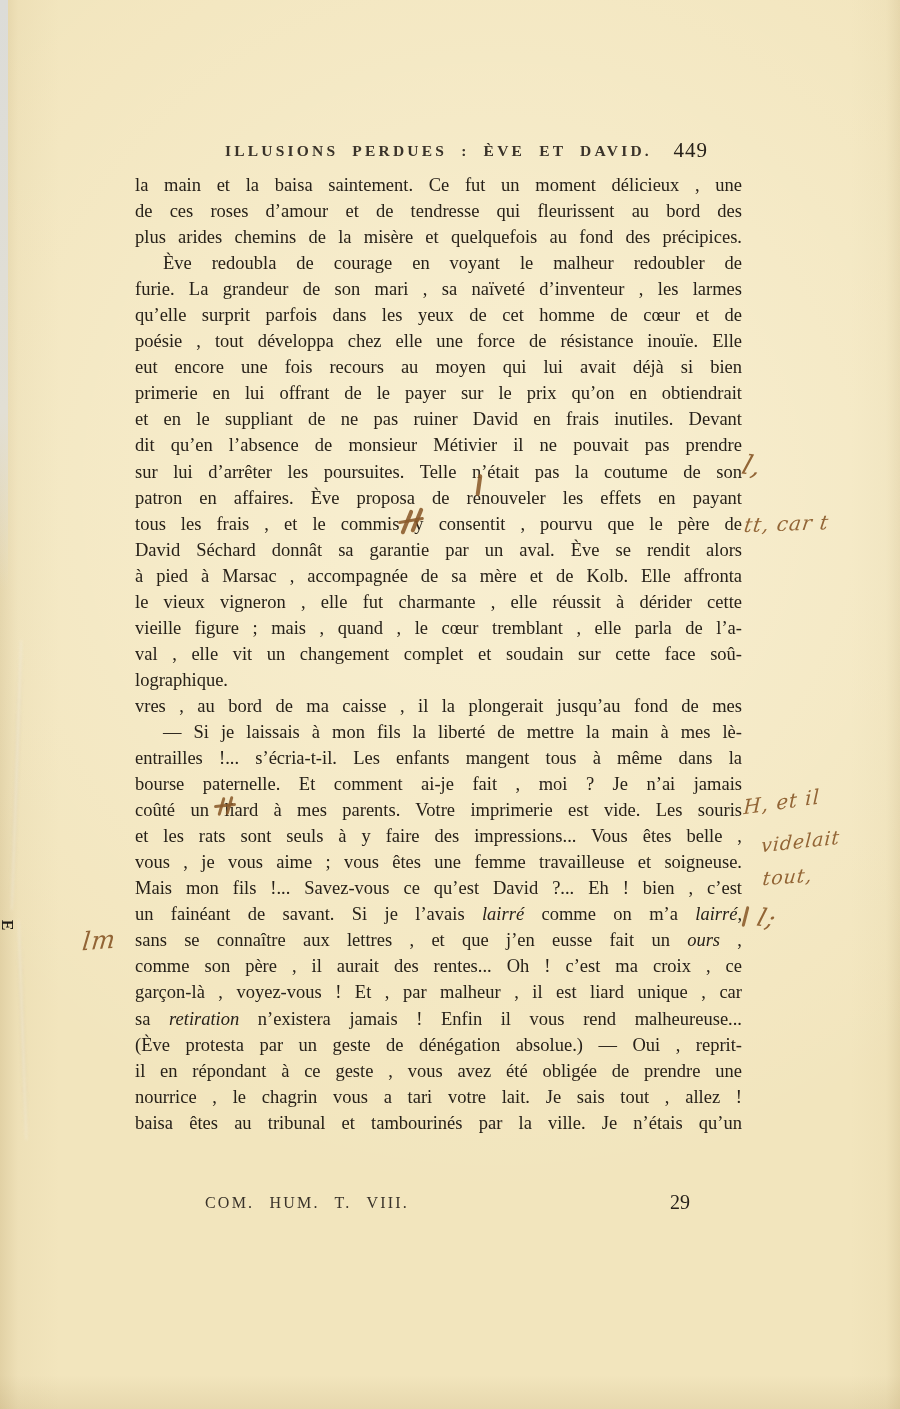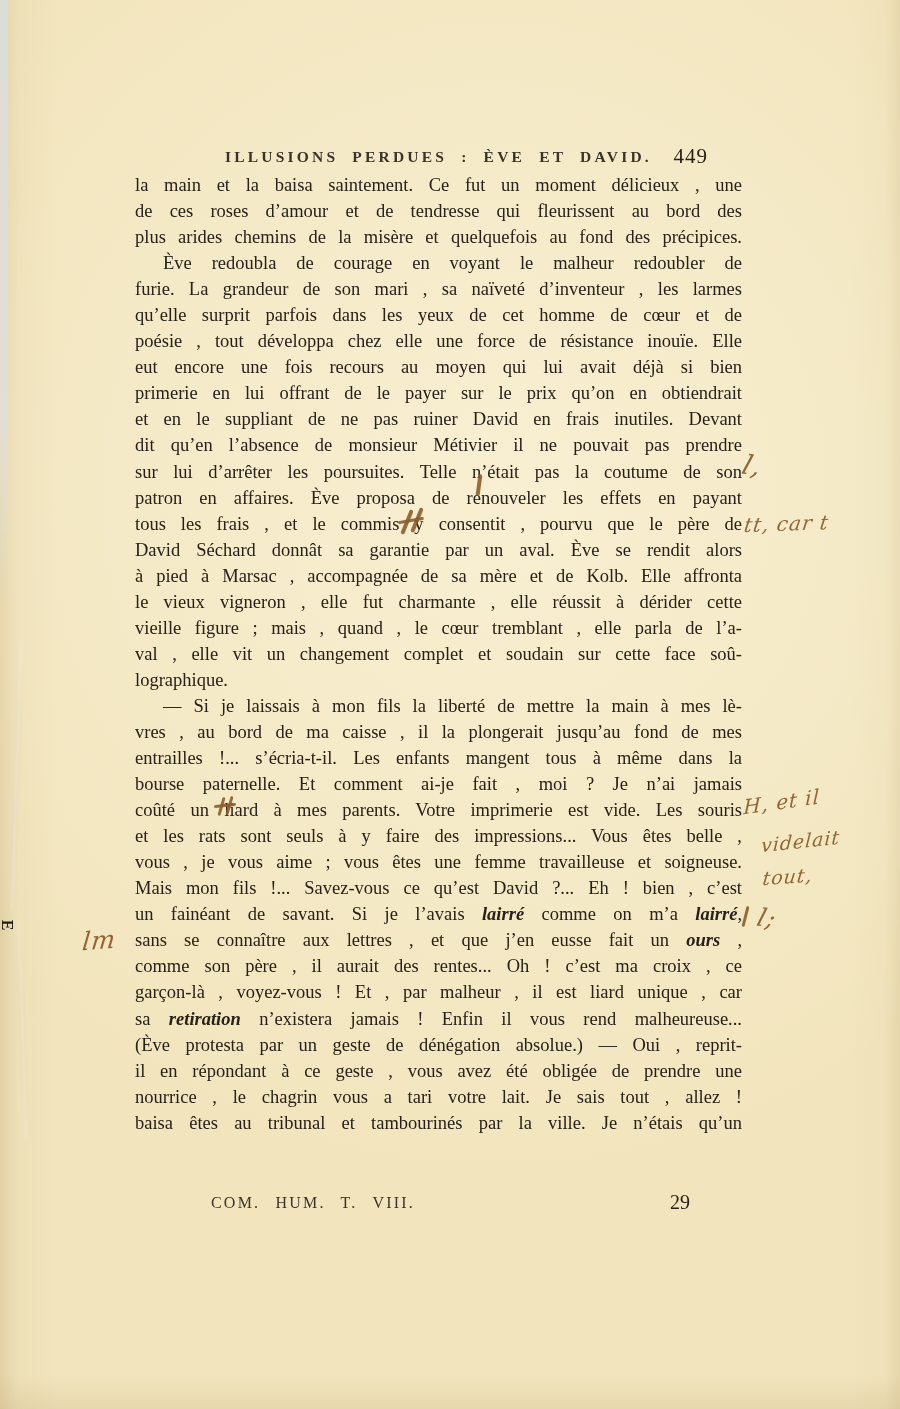--- a/index.html
+++ b/index.html
@@ -16,33 +16,33 @@
     font-family:"Liberation Serif","DejaVu Serif",serif; color:var(--ink);
   }
   .edge-strip { position:absolute; left:0; top:0; width:8px; height:590px;
     background:linear-gradient(180deg,#dcdcd8 0%,#e2dfd4 70%,rgba(226,223,212,0) 100%); }
   .crease { position:absolute; width:5px; border-radius:40%;
     background:linear-gradient(90deg, rgba(120,95,45,0.10), rgba(255,255,255,0.28), rgba(120,95,45,0.10));
     filter:blur(1px); }
   .crease.c1 { left:14px; top:640px; height:270px; transform:rotate(2deg); }
   .crease.c2 { left:20px; top:920px; height:220px; transform:rotate(-2deg); }
 
-  .running-head { position:absolute; left:135px; top:142px; width:607px; height:26px;margin-top:6px; }
+  .running-head { position:absolute; left:135px; top:142px; width:607px; height:26px; }
   .head-title { display:block; text-align:center; font-size:15.5px; font-weight:bold;
     letter-spacing:3.2px; word-spacing:7px; color:var(--ink-soft); }
   .head-page { position:absolute; right:34px; top:-4px; font-size:21px; letter-spacing:1px; color:var(--ink); }
 
   .text-block { position:absolute; left:135px; top:172px; width:607px; }
   .line { font-size:18.5px; line-height:26.05px; height:26.05px;
     text-align:justify; text-align-last:justify; text-justify:inter-word; }
   .line.nojust { text-align-last:left; }
   .line.indent { text-indent:28px; }
-  .it { font-style:italic;font-weight:bold; }
+  .it { font-style:italic; }
 
-  .footer-sig { position:absolute; left:211px; top:1194px; font-size:16px;
+  .footer-sig { position:absolute; left:205px; top:1194px; font-size:16px;
     letter-spacing:2.2px; word-spacing:9px; color:var(--ink-soft); }
   .footer-page { position:absolute; left:670px; top:1191px; font-size:20px; }
 
   .hand { position:absolute; font-style:italic; color:var(--sepia);
     transform-origin:left top; letter-spacing:1px; opacity:0.92; white-space:nowrap;
     font-family:"DejaVu Serif","Liberation Serif",serif; }
   .stroke { position:absolute; background:var(--sepia); border-radius:2px; opacity:0.88;
     transform-origin:center center; }
   .sig-mark { position:absolute; left:2px; top:916px; font-size:16px; font-weight:bold;
     transform:rotate(90deg); color:#1d1a16; }
@@ -74,22 +74,22 @@
       <div class="line"><span>dit qu’en l’absence de monsieur Métivier il ne pouvait pas prendre</span></div>
       <div class="line"><span>sur lui d’arrêter les poursuites. Telle n’était pas la coutume de son</span></div>
       <div class="line"><span>patron en affaires. Ève proposa de renouveler les effets en payant</span></div>
       <div class="line"><span>tous les frais , et le commis y consentit , pourvu que le père de</span></div>
       <div class="line"><span>David Séchard donnât sa garantie par un aval. Ève se rendit alors</span></div>
       <div class="line"><span>à pied à Marsac , accompagnée de sa mère et de Kolb. Elle affronta</span></div>
       <div class="line"><span>le vieux vigneron , elle fut charmante , elle réussit à dérider cette</span></div>
       <div class="line"><span>vieille figure ; mais , quand , le cœur tremblant , elle parla de l’a-</span></div>
       <div class="line"><span>val , elle vit un changement complet et soudain sur cette face soû-</span></div>
       <div class="line nojust"><span>lographique.</span></div>
+      <div class="line"><span>vres , au bord de ma caisse , il la plongerait jusqu’au fond de mes</span></div>
       <div class="line indent"><span>— Si je laissais à mon fils la liberté de mettre la main à mes lè-</span></div>
-      <div class="line"><span>vres , au bord de ma caisse , il la plongerait jusqu’au fond de mes</span></div>
       <div class="line"><span>entrailles !... s’écria-t-il. Les enfants mangent tous à même dans la</span></div>
       <div class="line"><span>bourse paternelle. Et comment ai-je fait , moi ? Je n’ai jamais</span></div>
       <div class="line"><span>coûté un liard à mes parents. Votre imprimerie est vide. Les souris</span></div>
       <div class="line"><span>et les rats sont seuls à y faire des impressions... Vous êtes belle ,</span></div>
       <div class="line"><span>vous , je vous aime ; vous êtes une femme travailleuse et soigneuse.</span></div>
       <div class="line"><span>Mais mon fils !... Savez-vous ce qu’est David ?... Eh ! bien , c’est</span></div>
       <div class="line"><span>un fainéant de savant. Si je l’avais </span><span class="it">lairré</span><span> comme on m’a </span><span class="it">lairré</span><span>,</span></div>
       <div class="line"><span>sans se connaître aux lettres , et que j’en eusse fait un </span><span class="it">ours</span><span> ,</span></div>
       <div class="line"><span>comme son père , il aurait des rentes... Oh ! c’est ma croix , ce</span></div>
       <div class="line"><span>garçon-là , voyez-vous ! Et , par malheur , il est liard unique , car</span></div>

